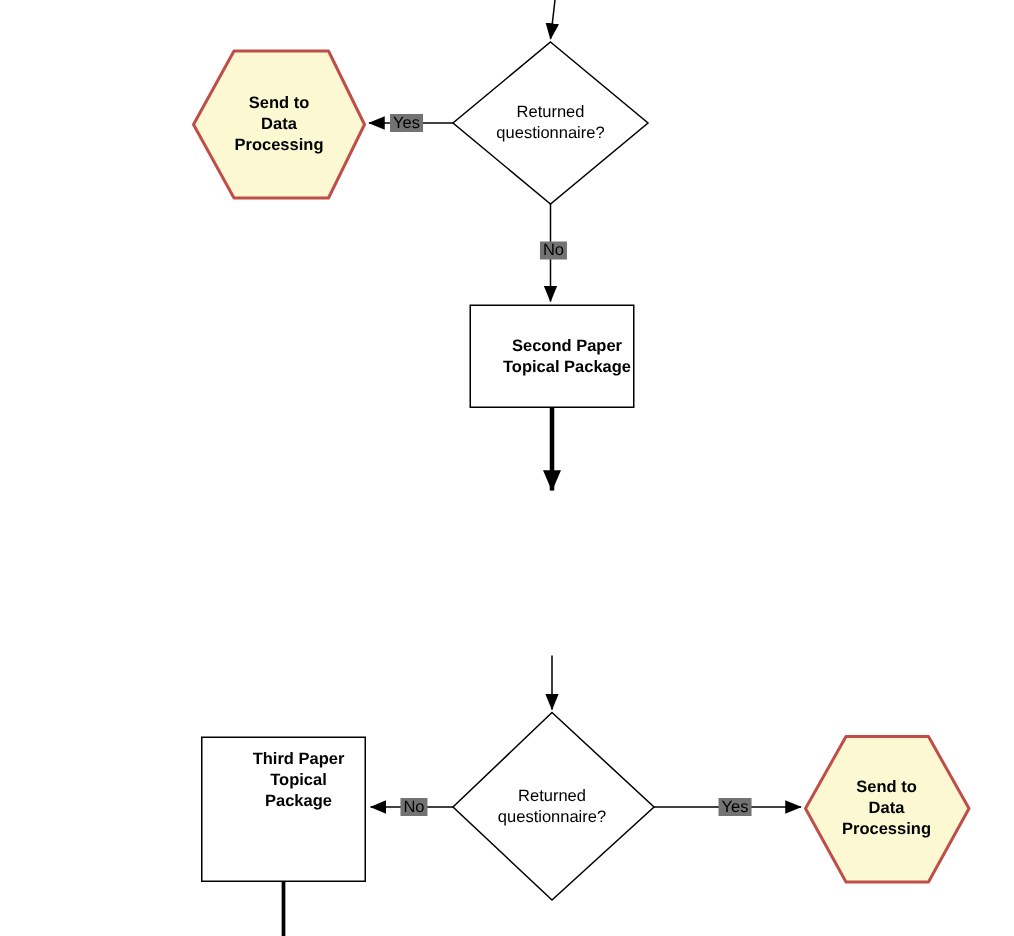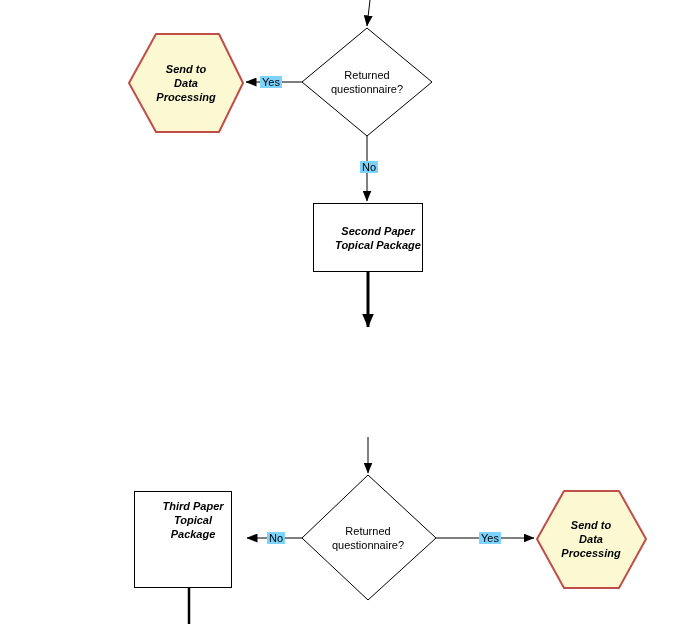--- a/index.html
+++ b/index.html
@@ -14,27 +14,27 @@
   }
   .canvas svg { position: absolute; left: 0; top: 0; }
   .lbl {
     position: absolute;
     transform: translate(-50%, -50%);
     font-size: 11px;
     line-height: 14px;
     text-align: center;
     white-space: pre-line;
   }
-  .bold { font-weight: bold; font-style: italic; }
+  .bold { font-weight: bold; }
   .edge-lbl {
     position: absolute;
     transform: translate(-50%, -50%);
     font-size: 11px;
     line-height: 12px;
-    background: #7dd3fc;
+    background: #737373;
     padding: 0 2px;
   }
   .box {
     position: absolute;
     box-sizing: border-box;
     border: 1px solid #000000;
     background: #ffffff;
     font-size: 11px;
     line-height: 14px;
     text-align: center;
@@ -44,21 +44,21 @@
     white-space: pre-line;
     padding-left: 20px;
   }
   .box-second { left: 313px; top: 203px; width: 110px; height: 69px; justify-content: center; }
   .box-conditions {
     left: 323px; top: 329px; width: 90px; height: 108px;
     background: #e9e9f1;
     justify-content: center;
     gap: 13px;
   }
-  .box-third { left: 134px; top: 491px; width: 98px; height: 97px; padding-top: 7px; gap: 12px; }
+  .box-third { left: 134px; top: 491px; width: 110px; height: 97px; padding-top: 7px; gap: 12px; }
 </style>
 </head>
 <body>
 
 <div class="canvas">
 
   <svg width="676" height="624" viewBox="0 0 676 624">
     <defs>
       <marker id="ah" markerUnits="userSpaceOnUse" markerWidth="11" markerHeight="9" refX="10.5" refY="4.5" orient="auto">
         <path d="M0,0 L11,4.5 L0,9 Z" fill="#000000"></path>

